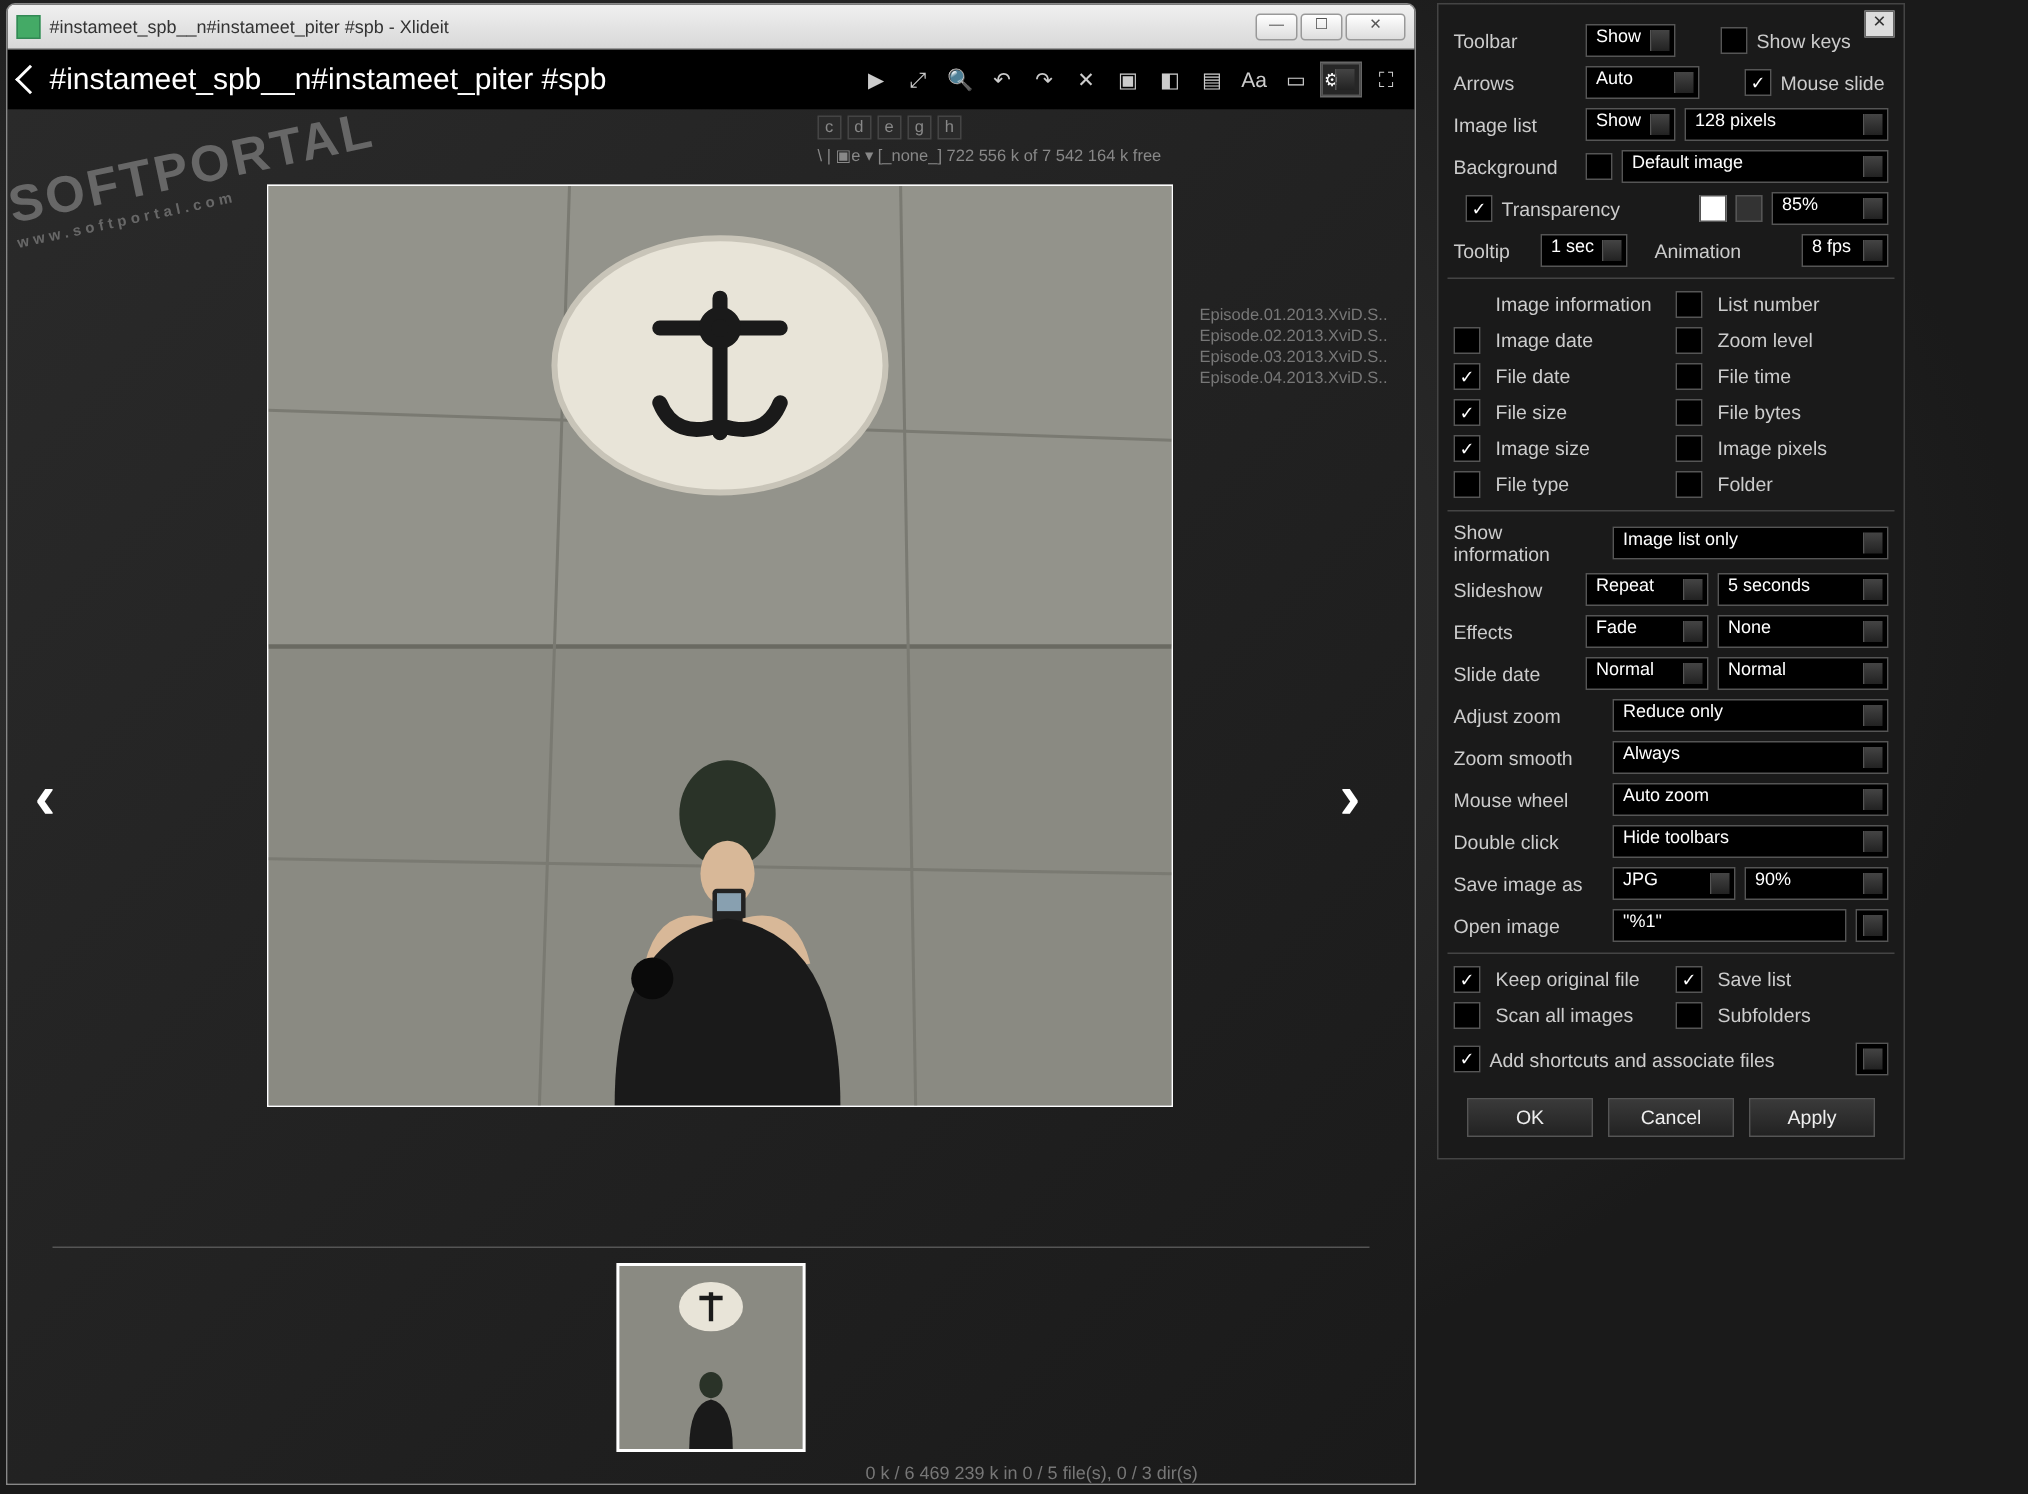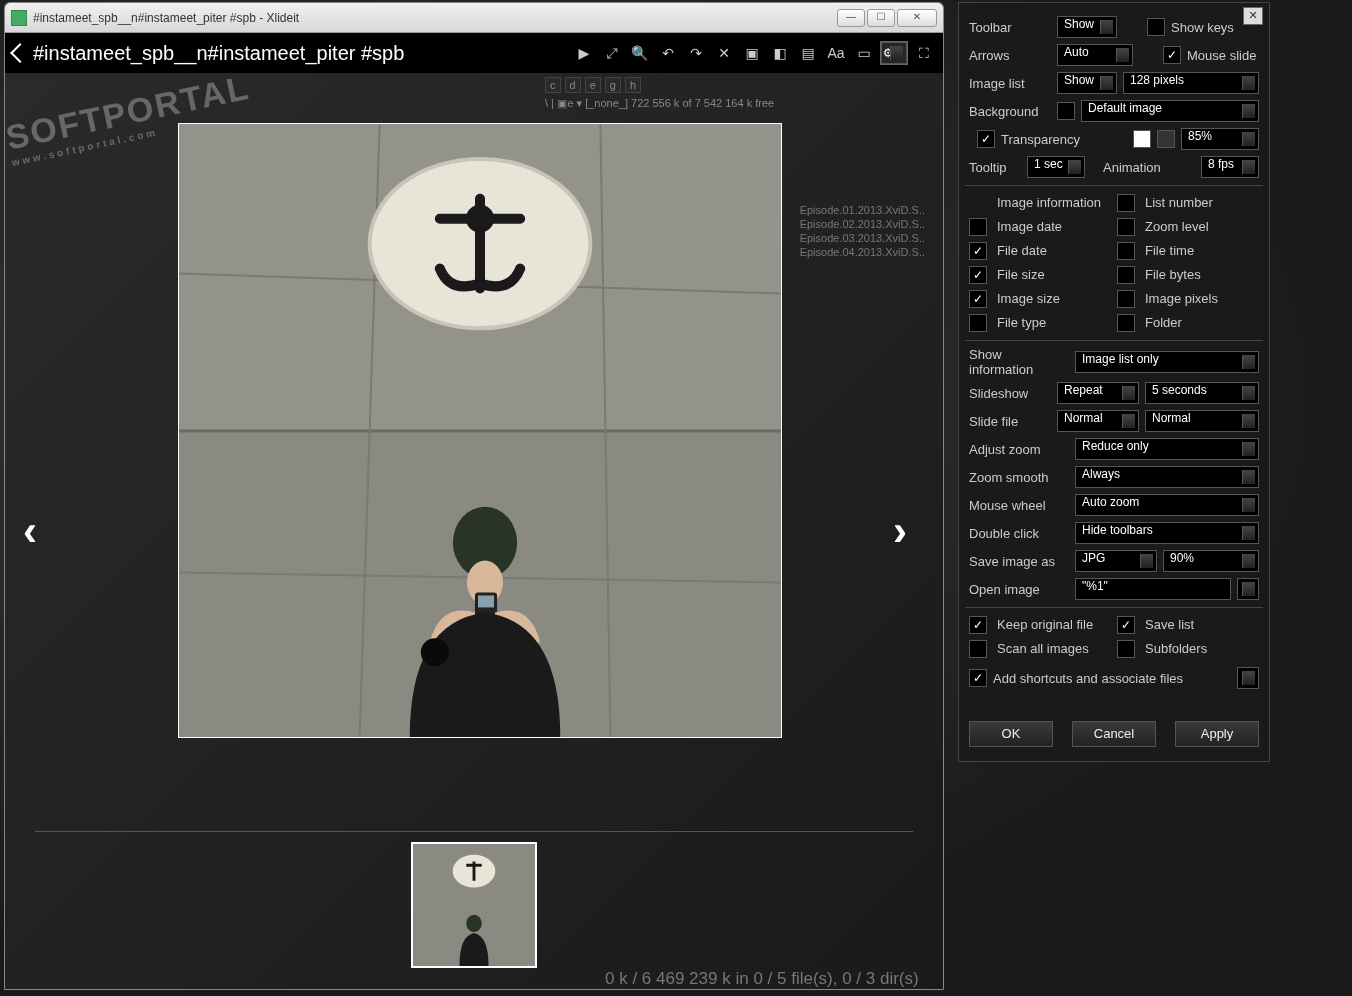--- a/index.html
+++ b/index.html
@@ -20,35 +20,35 @@
 .viewer{position:relative;height:calc(100% - 70px);background:linear-gradient(135deg,#2a2a2a,#1a1a1a)}
 .breadcrumb{position:absolute;top:4px;left:540px;font-size:11px;color:#888;display:flex;gap:4px}
 .breadcrumb span{border:1px solid #444;padding:1px 4px;background:#2a2a2a}
 .diskinfo{position:absolute;top:24px;left:540px;font-size:11px;color:#888}
 .filelist{position:absolute;right:18px;top:130px;font-size:11px;color:#777;line-height:14px}
 .photo{position:absolute;left:173px;top:50px;width:604px;height:615px;background:#888;border:1px solid #fff}
 .navL,.navR{position:absolute;top:50%;transform:translateY(-50%);width:32px;height:48px;color:#fff;font-size:42px;font-weight:bold}
 .navL{left:18px}.navR{right:18px}
 .thumbbar{position:absolute;bottom:18px;left:30px;right:30px;height:140px;border-top:1px solid #555;display:flex;justify-content:center;padding-top:10px}
 .thumb{width:126px;height:126px;background:#888;border:2px solid #fff}
-.statusb{position:absolute;bottom:0;left:600px;font-size:17px;color:#777}
+.statusb{position:absolute;bottom:0;left:572px;font-size:12px;color:#777}
 .watermark{position:absolute;left:0;top:20px;font-size:34px;color:rgba(220,220,220,.35);transform:rotate(-12deg);font-weight:bold;font-family:serif;letter-spacing:2px;pointer-events:none}
 .watermark .sub{font-size:10px;letter-spacing:3px;display:block}
 
 .panel{position:absolute;left:958px;top:2px;width:312px;background:#1a1a1a;border:1px solid #444;color:#ccc;font-size:13px;padding:8px 10px 14px 10px}
 .panel .row{display:flex;align-items:center;margin:4px 0;gap:6px;min-height:24px}
 .panel .lbl{width:82px}
 .panel .lbl2{width:100px}
 .sel{height:22px;background:#000;border:1px solid #555;color:#fff;padding:0 18px 0 6px;font-size:12px;position:relative}
 .sel::after{content:"";position:absolute;right:3px;top:3px;width:12px;height:14px;background:linear-gradient(#444,#222);border-left:1px solid #555}
 .cb{width:18px;height:18px;background:#000;border:1px solid #555;display:inline-flex;align-items:center;justify-content:center;color:#fff;font-size:12px}
 .swatch{width:18px;height:18px;border:1px solid #555}
 .pgrid{display:grid;grid-template-columns:22px 1fr 22px 1fr;gap:6px 6px;margin:8px 0}
 .pgrid .t{font-size:13px;padding-top:1px}
-.btns{display:flex;gap:10px;margin-top:31px;justify-content:space-between}
+.btns{display:flex;gap:10px;margin-top:14px;justify-content:center}
 .btn{flex:0 0 84px;height:26px;background:linear-gradient(#3a3a3a,#222);border:1px solid #555;color:#eee;font-size:13px;text-align:center;line-height:24px}
 .pclose{position:absolute;right:6px;top:4px;width:20px;height:18px;border:1px solid #666;background:#ddd;color:#333;font-size:11px;text-align:center;line-height:15px}
 .txtf{height:22px;background:#000;border:1px solid #555;color:#fff;padding:0 6px;font-size:12px}
 .sep{height:1px;background:#444;margin:6px -4px}
 
 .photo svg,.thumb svg{width:100%;height:100%;display:block}
 </style>
 </head>
 <body>
 
@@ -209,21 +209,26 @@
   <div class="row">
         <div class="lbl2">Show information</div>
     <div class="sel" style="flex:1">Image list only</div>
       </div>
   <div class="row">
         <div class="lbl">Slideshow</div>
     <div class="sel spn" style="width:82px">Repeat</div>
     <div class="sel spn" style="flex:1">5 seconds</div>
       </div>
   <div class="row">
-        <div class="lbl">Slide file</div>
+        <div class="lbl">Effects</div>
+    <div class="sel spn" style="width:82px">Fade</div>
+    <div class="sel spn" style="flex:1">None</div>
+      </div>
+  <div class="row">
+        <div class="lbl">Slide date</div>
     <div class="sel spn" style="width:82px">Normal</div>
     <div class="sel spn" style="flex:1">Normal</div>
       </div>
   <div class="row">
         <div class="lbl2">Adjust zoom</div>
     <div class="sel" style="flex:1">Reduce only</div>
       </div>
   <div class="row">
         <div class="lbl2">Zoom smooth</div>
     <div class="sel" style="flex:1">Always</div>

